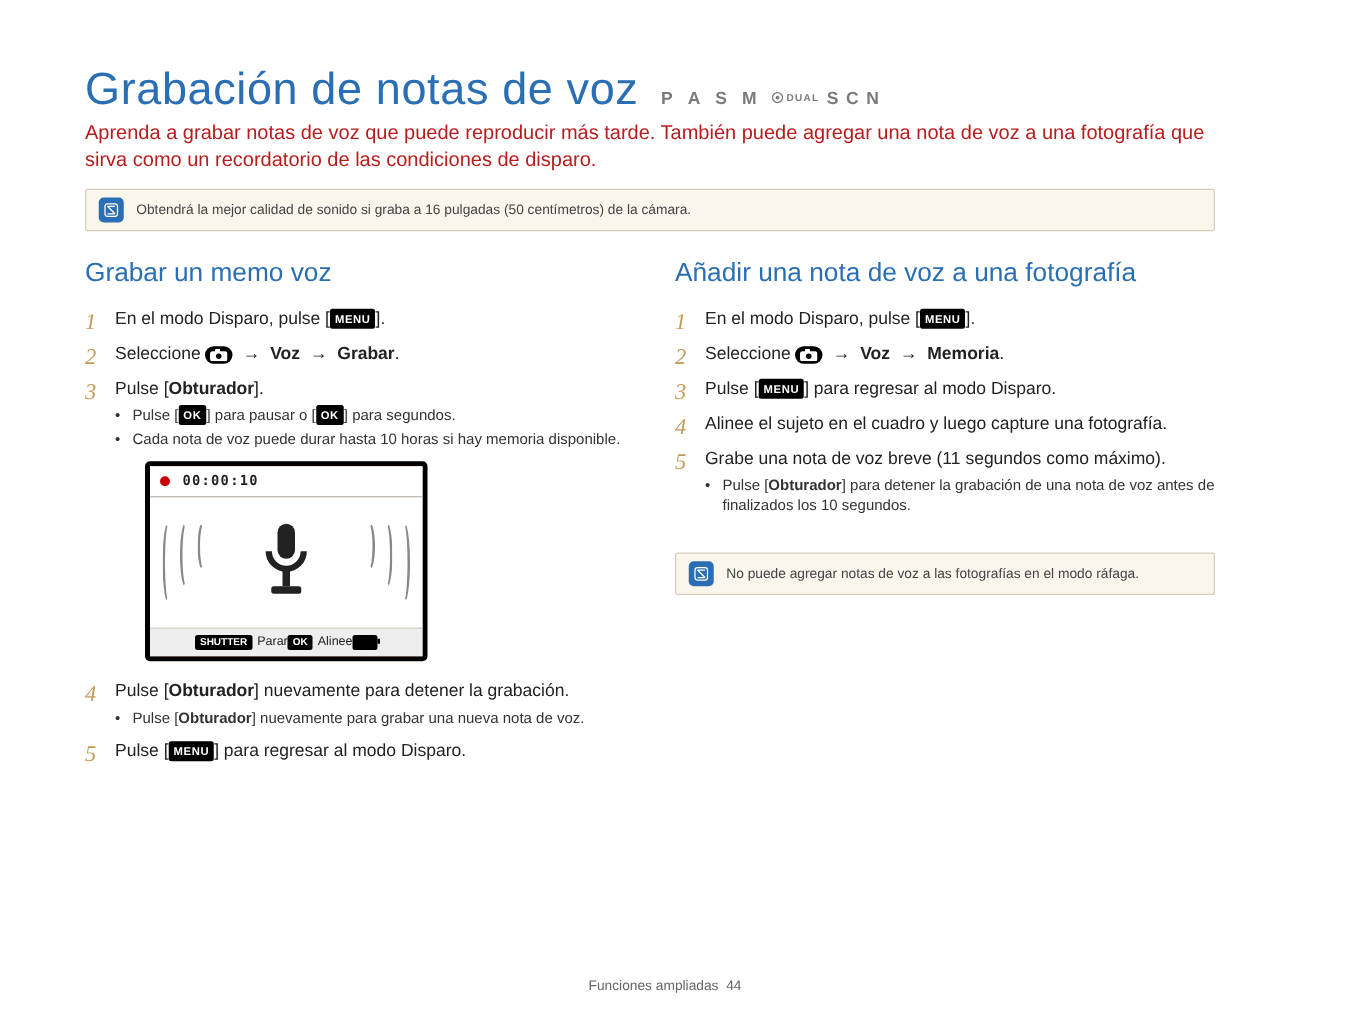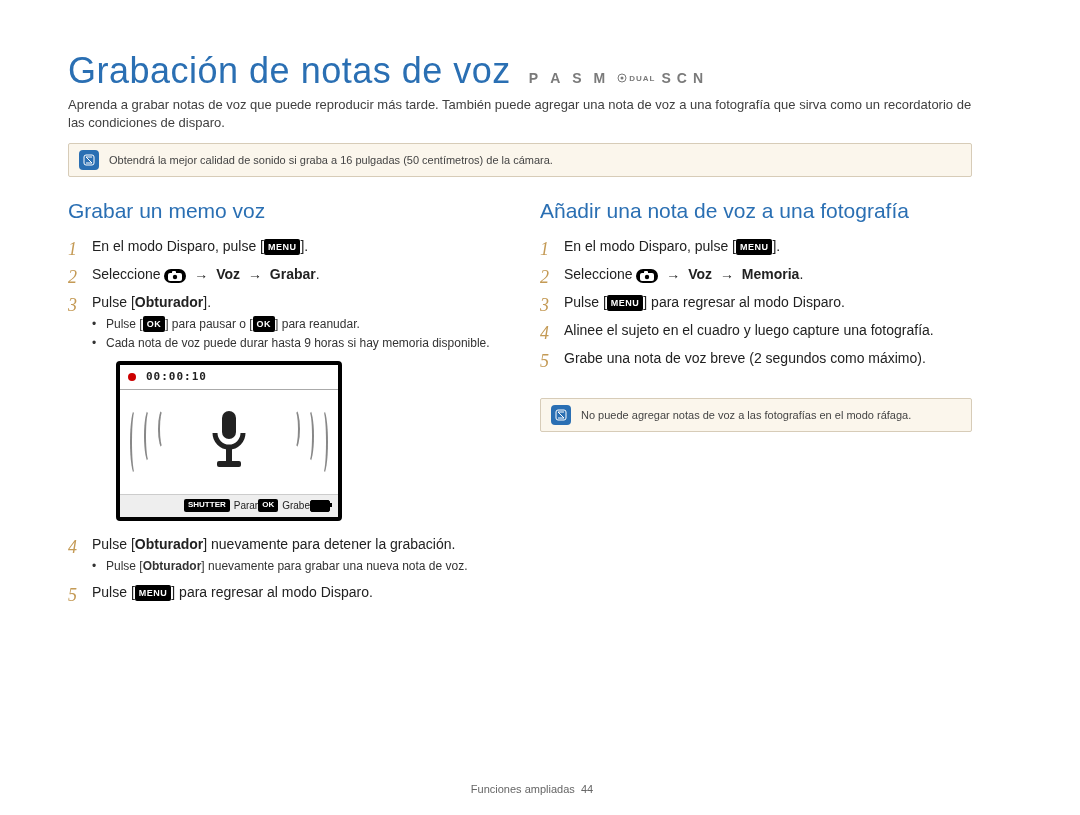--- a/index.html
+++ b/index.html
@@ -2,21 +2,21 @@
 <html><head>
 <meta charset="utf-8">
 <style>
   html,body{margin:0;padding:0;background:#fff;font-family:Arial,Helvetica,sans-serif;color:#222}
   .page{width:1080px;height:815px;position:relative;box-sizing:border-box;padding:50px 108px 40px 68px}
   .title-row{display:flex;align-items:baseline;gap:18px}
   .main-title{font-size:36px;font-weight:400;color:#2a6fb3;font-family:Arial,Helvetica,sans-serif;letter-spacing:.5px}
   .mode-icons{font-size:14px;font-weight:700;color:#7a7a7a;letter-spacing:6px;display:flex;align-items:center;gap:6px}
   .mode-dual{font-size:8px;letter-spacing:1px}
   .mode-dual svg{vertical-align:-2px;margin-right:2px}
-  .intro{font-size:13px;color:#404040;margin-top:4px;line-height:1.35}
+  .intro{font-size:16px;color:#b91c1c;margin-top:4px;line-height:1.35}
   .info-bar{margin-top:12px;border:1px solid #d7ccb8;background:#fbf6ec;border-radius:2px;padding:6px 10px;display:flex;align-items:center;gap:10px}
   .info-bar .info-icon{width:20px;height:20px;border-radius:4px;background:#2a6fb3;display:flex;align-items:center;justify-content:center;color:#fff;font-size:12px;font-weight:700;flex:0 0 auto}
   .info-bar .info-text{font-size:11px;color:#444}
   .columns{display:flex;gap:40px;margin-top:22px}
   .col{flex:1;min-width:0}
   .col-title{font-size:21px;color:#2a6fb3;font-weight:400;margin-bottom:14px}
   ol.steps{list-style:none;padding:0;margin:0;counter-reset:step}
   ol.steps>li{counter-increment:step;position:relative;padding-left:24px;margin-bottom:9px;font-size:14px;line-height:1.35}
   ol.steps>li::before{content:counter(step);position:absolute;left:0;top:0;font-size:18px;font-style:italic;color:#c49a55;font-family:Georgia,serif;font-weight:400}
   .bold{font-weight:700}
@@ -34,21 +34,21 @@
   .lcd-mid{height:104px;display:flex;align-items:center;justify-content:center;position:relative;background:#fff}
   .lcd-waves{position:absolute;left:0;right:0;display:flex;justify-content:space-between;padding:0 10px}
   .wave{display:flex;gap:4px}
   .wave .arc{width:6px;height:58px;border:2px solid #888;border-radius:50%/50%;}
   .wave.left .arc{border-right-color:transparent;border-top-color:transparent;border-bottom-color:transparent}
   .wave.right .arc{border-left-color:transparent;border-top-color:transparent;border-bottom-color:transparent}
   .wave .a1{height:36px}
   .wave .a2{height:50px}
   .wave .a3{height:62px}
   .mic{position:relative;z-index:2}
-  .lcd-bot{display:flex;align-items:center;justify-content:flex-end;padding:4px 8px;background:#eee;border-top:1px solid #ccc;font-size:10px}
+  .lcd-bot{display:flex;align-items:center;justify-content:center;padding:4px 8px;background:#eee;border-top:1px solid #ccc;font-size:10px}
   .lcd-bot .grp{display:flex;align-items:center;gap:4px}
   .lbl-pill{background:#000;color:#fff;font-weight:700;font-size:8px;padding:1px 4px;border-radius:2px}
   .batt{width:18px;height:10px;border:1px solid #000;background:#000;border-radius:2px;position:relative}
   .batt::after{content:"";position:absolute;right:-3px;top:2px;width:2px;height:4px;background:#000}
   .footer{position:absolute;bottom:20px;left:0;right:16px;text-align:center;font-size:11px;color:#666}
   .footer .pg{font-size:11px;color:#666}
 </style>
 </head>
 <body>
 
@@ -97,23 +97,23 @@
                 <rect x="0" y="2" width="14" height="8" rx="2" fill="#fff"></rect>
                 <rect x="4" y="0" width="4" height="3" rx="1" fill="#fff"></rect>
                 <circle cx="7" cy="6" r="2.2" fill="#000"></circle>
               </svg>
             </span><span class="arrow"> → </span><span class="bold">Voz</span><span class="arrow"> → </span><span class="bold">Grabar</span><span>.</span>
         </li>
         <li>
           <span>Pulse [</span><span class="bold">Obturador</span><span>].</span>
           <ul class="bullets">
             <li>
-              <span>Pulse [</span><span class="btn">OK</span><span>] para pausar o [</span><span class="btn">OK</span><span>] para reanudar.</span>
+              <span>Pulse [</span><span class="btn">OK</span><span>] para pausar o [</span><span class="btn">OK</span><span>] para segundos.</span>
             </li>
-            <li>Cada nota de voz puede durar hasta 9 horas si hay memoria disponible.</li>
+            <li>Cada nota de voz puede durar hasta 10 horas si hay memoria disponible.</li>
           </ul>
 
           
           <div class="lcd">
             <div class="lcd-top">
               <div class="rec-dot"></div>
               <div class="timer">00:00:10</div>
             </div>
             <div class="lcd-mid">
               <div class="lcd-waves">
@@ -137,21 +137,21 @@
                 </svg>
               </div>
             </div>
             <div class="lcd-bot">
               <div class="grp">
                 <span class="lbl-pill">SHUTTER</span>
                 <span>Parar</span>
               </div>
               <div class="grp">
                 <span class="lbl-pill">OK</span>
-                <span>Grabe</span>
+                <span>Alinee</span>
               </div>
               <div class="batt"></div>
             </div>
           </div>
         </li>
         <li>
           <span>Pulse [</span><span class="bold">Obturador</span><span>] nuevamente para detener la grabación.</span>
           <ul class="bullets">
             <li>
               <span>Pulse [</span><span class="bold">Obturador</span><span>] nuevamente para grabar una nueva nota de voz.</span>
@@ -179,21 +179,26 @@
               </svg>
             </span><span class="arrow"> → </span><span class="bold">Voz</span><span class="arrow"> → </span><span class="bold">Memoria</span><span>.</span>
         </li>
         <li>
           <span>Pulse [</span><span class="btn">MENU</span><span>] para regresar al modo Disparo.</span>
         </li>
         <li>
           <span>Alinee el sujeto en el cuadro y luego capture una fotografía.</span>
         </li>
         <li>
-          <span>Grabe una nota de voz breve (2 segundos como máximo).</span>
+          <span>Grabe una nota de voz breve (11 segundos como máximo).</span>
+          <ul class="bullets">
+            <li>
+              <span>Pulse [</span><span class="bold">Obturador</span><span>] para detener la grabación de una nota de voz antes de finalizados los 10 segundos.</span>
+            </li>
+          </ul>
         </li>
       </ol>
 
       <div class="info-bar" style="margin-top:30px">
         <div class="info-icon">
           <svg width="12" height="12" viewBox="0 0 12 12">
               <rect x="1" y="1" width="10" height="10" rx="2" fill="none" stroke="#fff" stroke-width="1"></rect>
               <path d="M3 3 L9 3 M3 9 L9 9" stroke="#fff" stroke-width="1"></path>
               <path d="M3 3 L9 9" stroke="#fff" stroke-width="1"></path>
             </svg>

